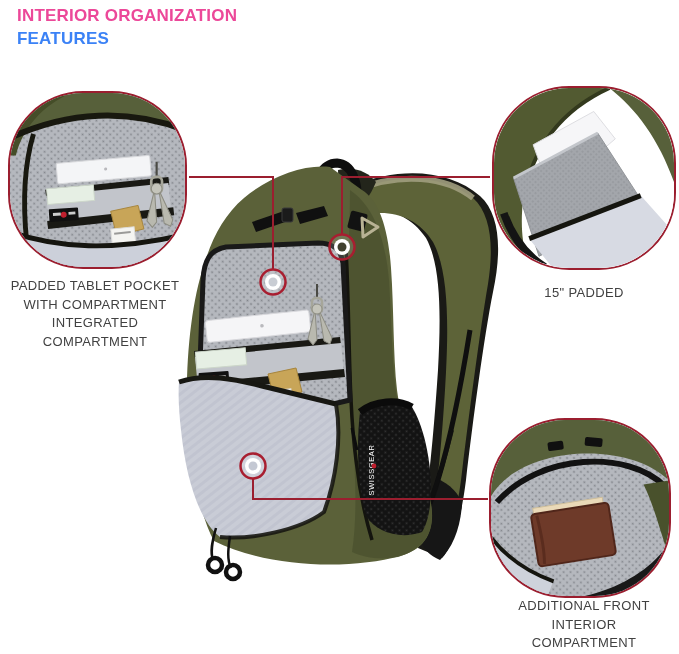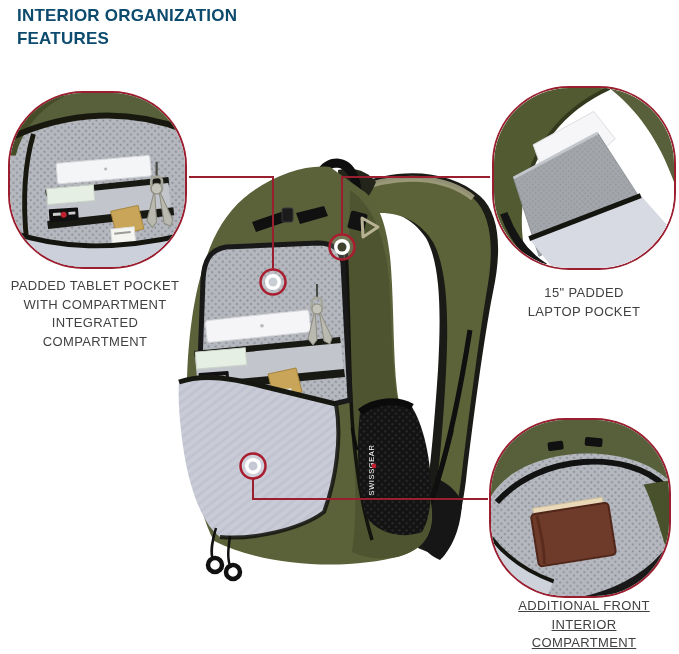--- a/index.html
+++ b/index.html
@@ -1,30 +1,30 @@
 <!DOCTYPE html>
 <html><head>
 <meta charset="utf-8">
 <style>
   html,body{margin:0;padding:0;background:#fff;}
   .stage{position:relative;width:679px;height:654px;background:#ffffff;overflow:hidden;
          font-family:"Liberation Sans","DejaVu Sans",sans-serif;}
   .title{position:absolute;left:17px;top:4px;font-weight:bold;font-size:17px;line-height:23px;letter-spacing:.2px;}
-  .title .accent{display:block;color:#0c4a6e;}
-  .title .plain{display:block;color:#0c4a6e;}
+  .title .accent{display:block;color:#ec4899;}
+  .title .plain{display:block;color:#3b82f6;}
   .callout{position:absolute;background:#fff;border:2px solid #9b1e2f;border-radius:42%;overflow:hidden;box-sizing:border-box;}
   .callout svg{display:block;width:100%;height:100%;}
   .co-left{left:8px;top:91px;width:179px;height:178px;}
   .co-rt{left:492px;top:86px;width:184px;height:184px;}
   .co-rb{left:489px;top:418px;width:182px;height:180px;}
   .feature-label{position:absolute;text-align:center;color:#414141;font-size:13px;line-height:18.5px;letter-spacing:.35px;}
   .feature-label span{display:block;}
   .lbl-left{left:0;top:277px;width:190px;}
   .lbl-rt{left:491px;top:284px;width:186px;}
-  .lbl-rb{left:491px;top:597px;width:186px;text-decoration:underline;}
+  .lbl-rb{left:491px;top:597px;width:186px;}
   .art,.ann{position:absolute;left:0;top:0;}
   .ann{pointer-events:none;}
 </style>
 </head>
 <body>
 
 <div class="stage">
 
   <svg class="art" width="679" height="654" viewBox="0 0 679 654" aria-hidden="true">
     <defs>
@@ -237,21 +237,20 @@
   </svg>
 
   <div class="feature-label lbl-left">
     <span>PADDED TABLET POCKET</span>
     <span>WITH COMPARTMENT</span>
     <span>INTEGRATED</span>
     <span>COMPARTMENT</span>
   </div>
   <div class="feature-label lbl-rt">
     <span>15" PADDED</span>
-    <span>LAPTOP POCKET</span>
   </div>
   <div class="feature-label lbl-rb">
     <span>ADDITIONAL FRONT</span>
     <span>INTERIOR</span>
     <span>COMPARTMENT</span>
   </div>
 
 </div>
 
 </body></html>

